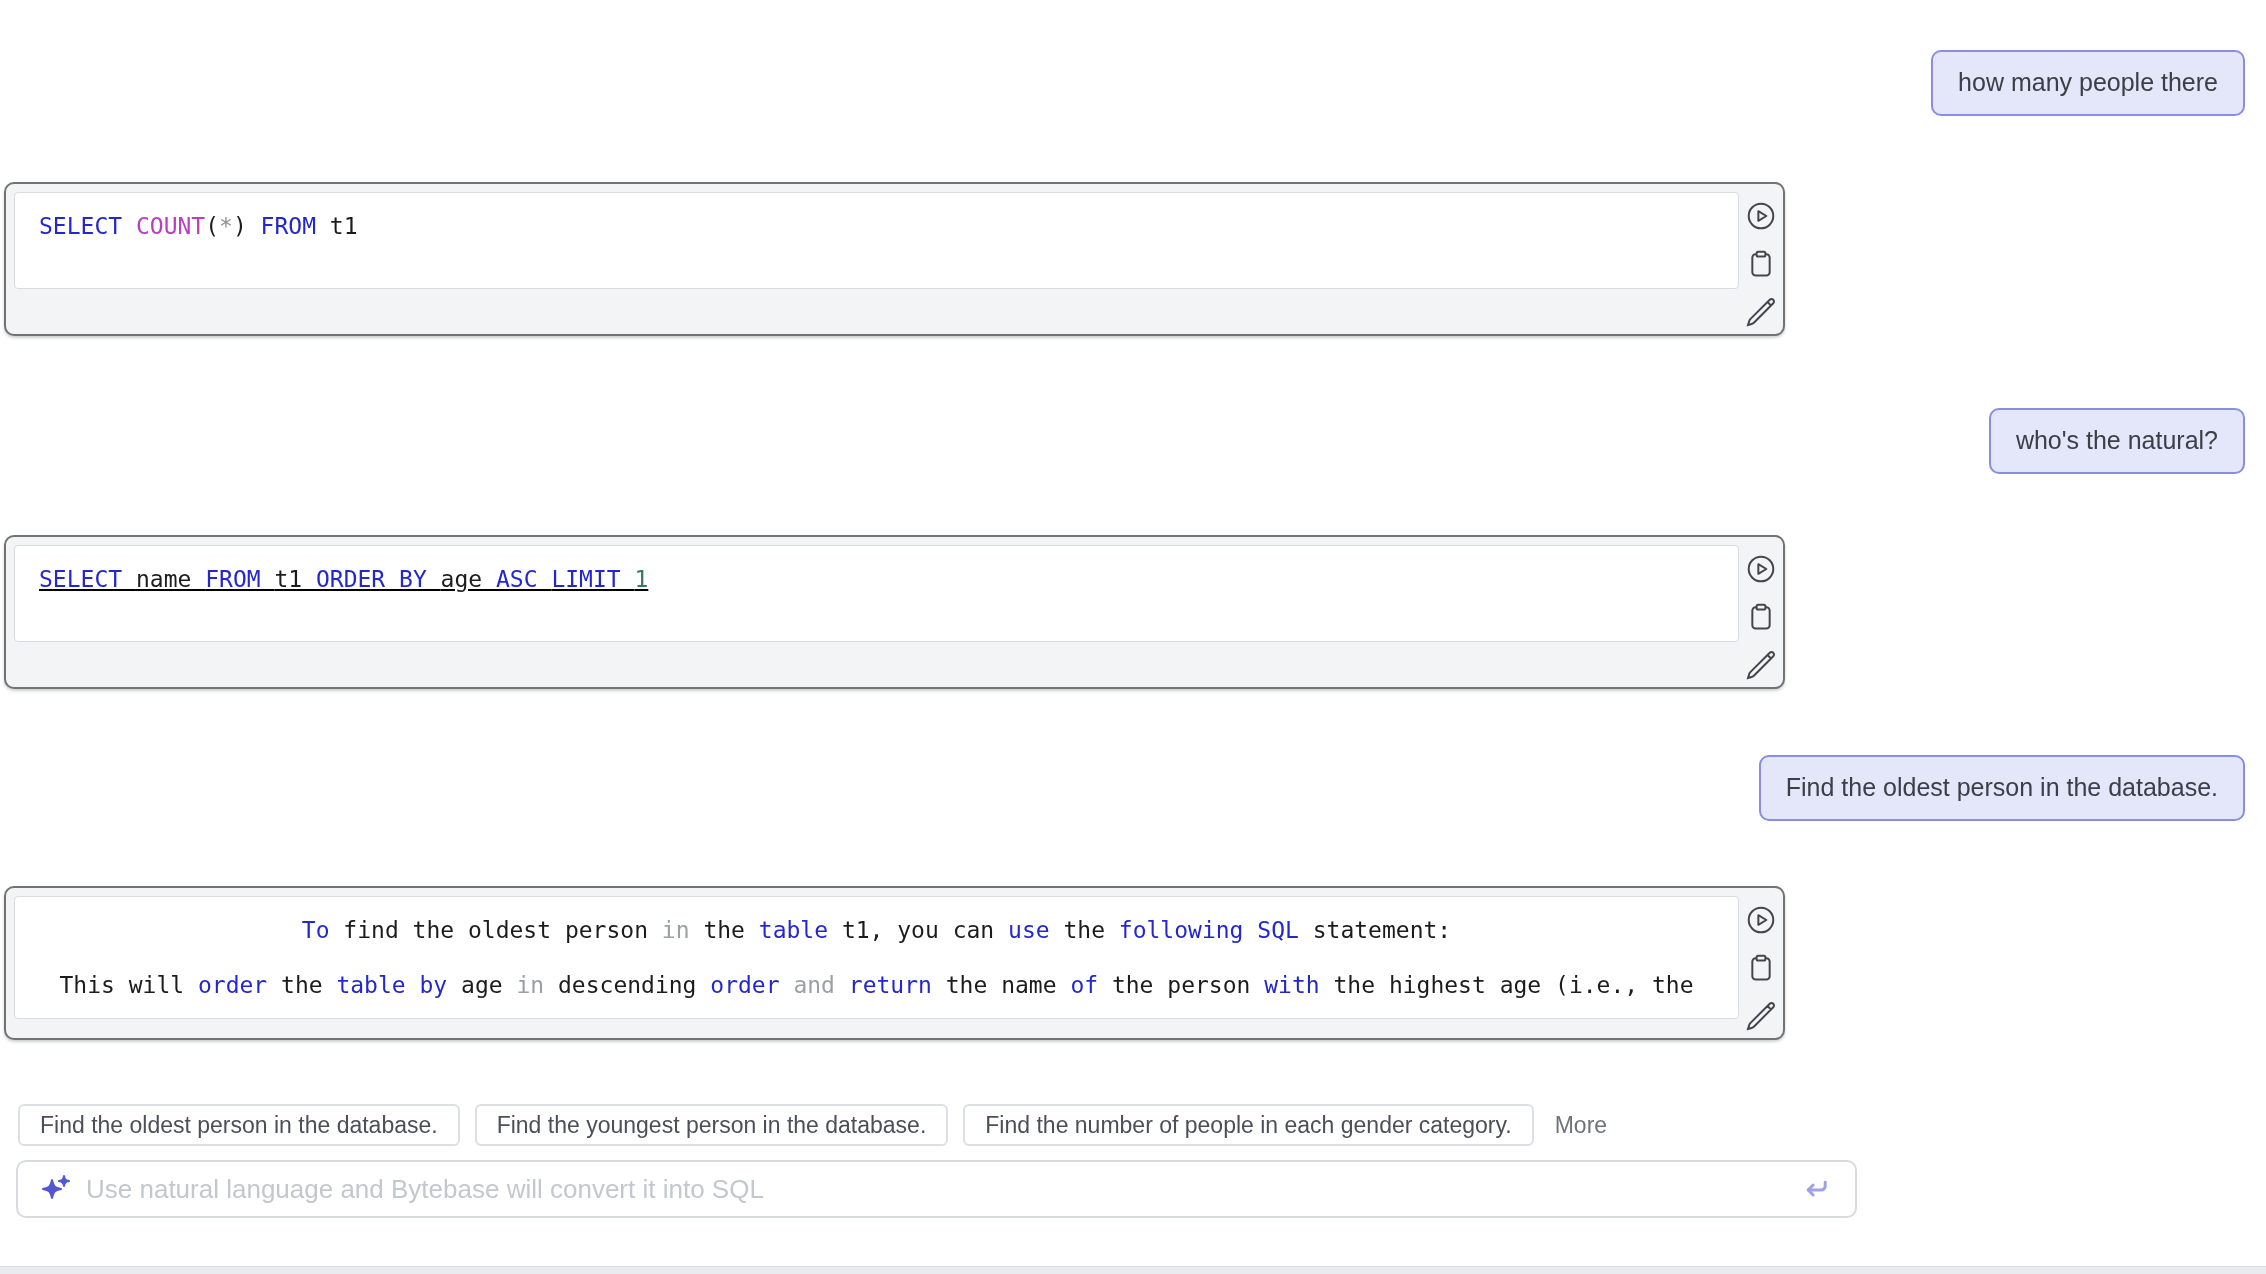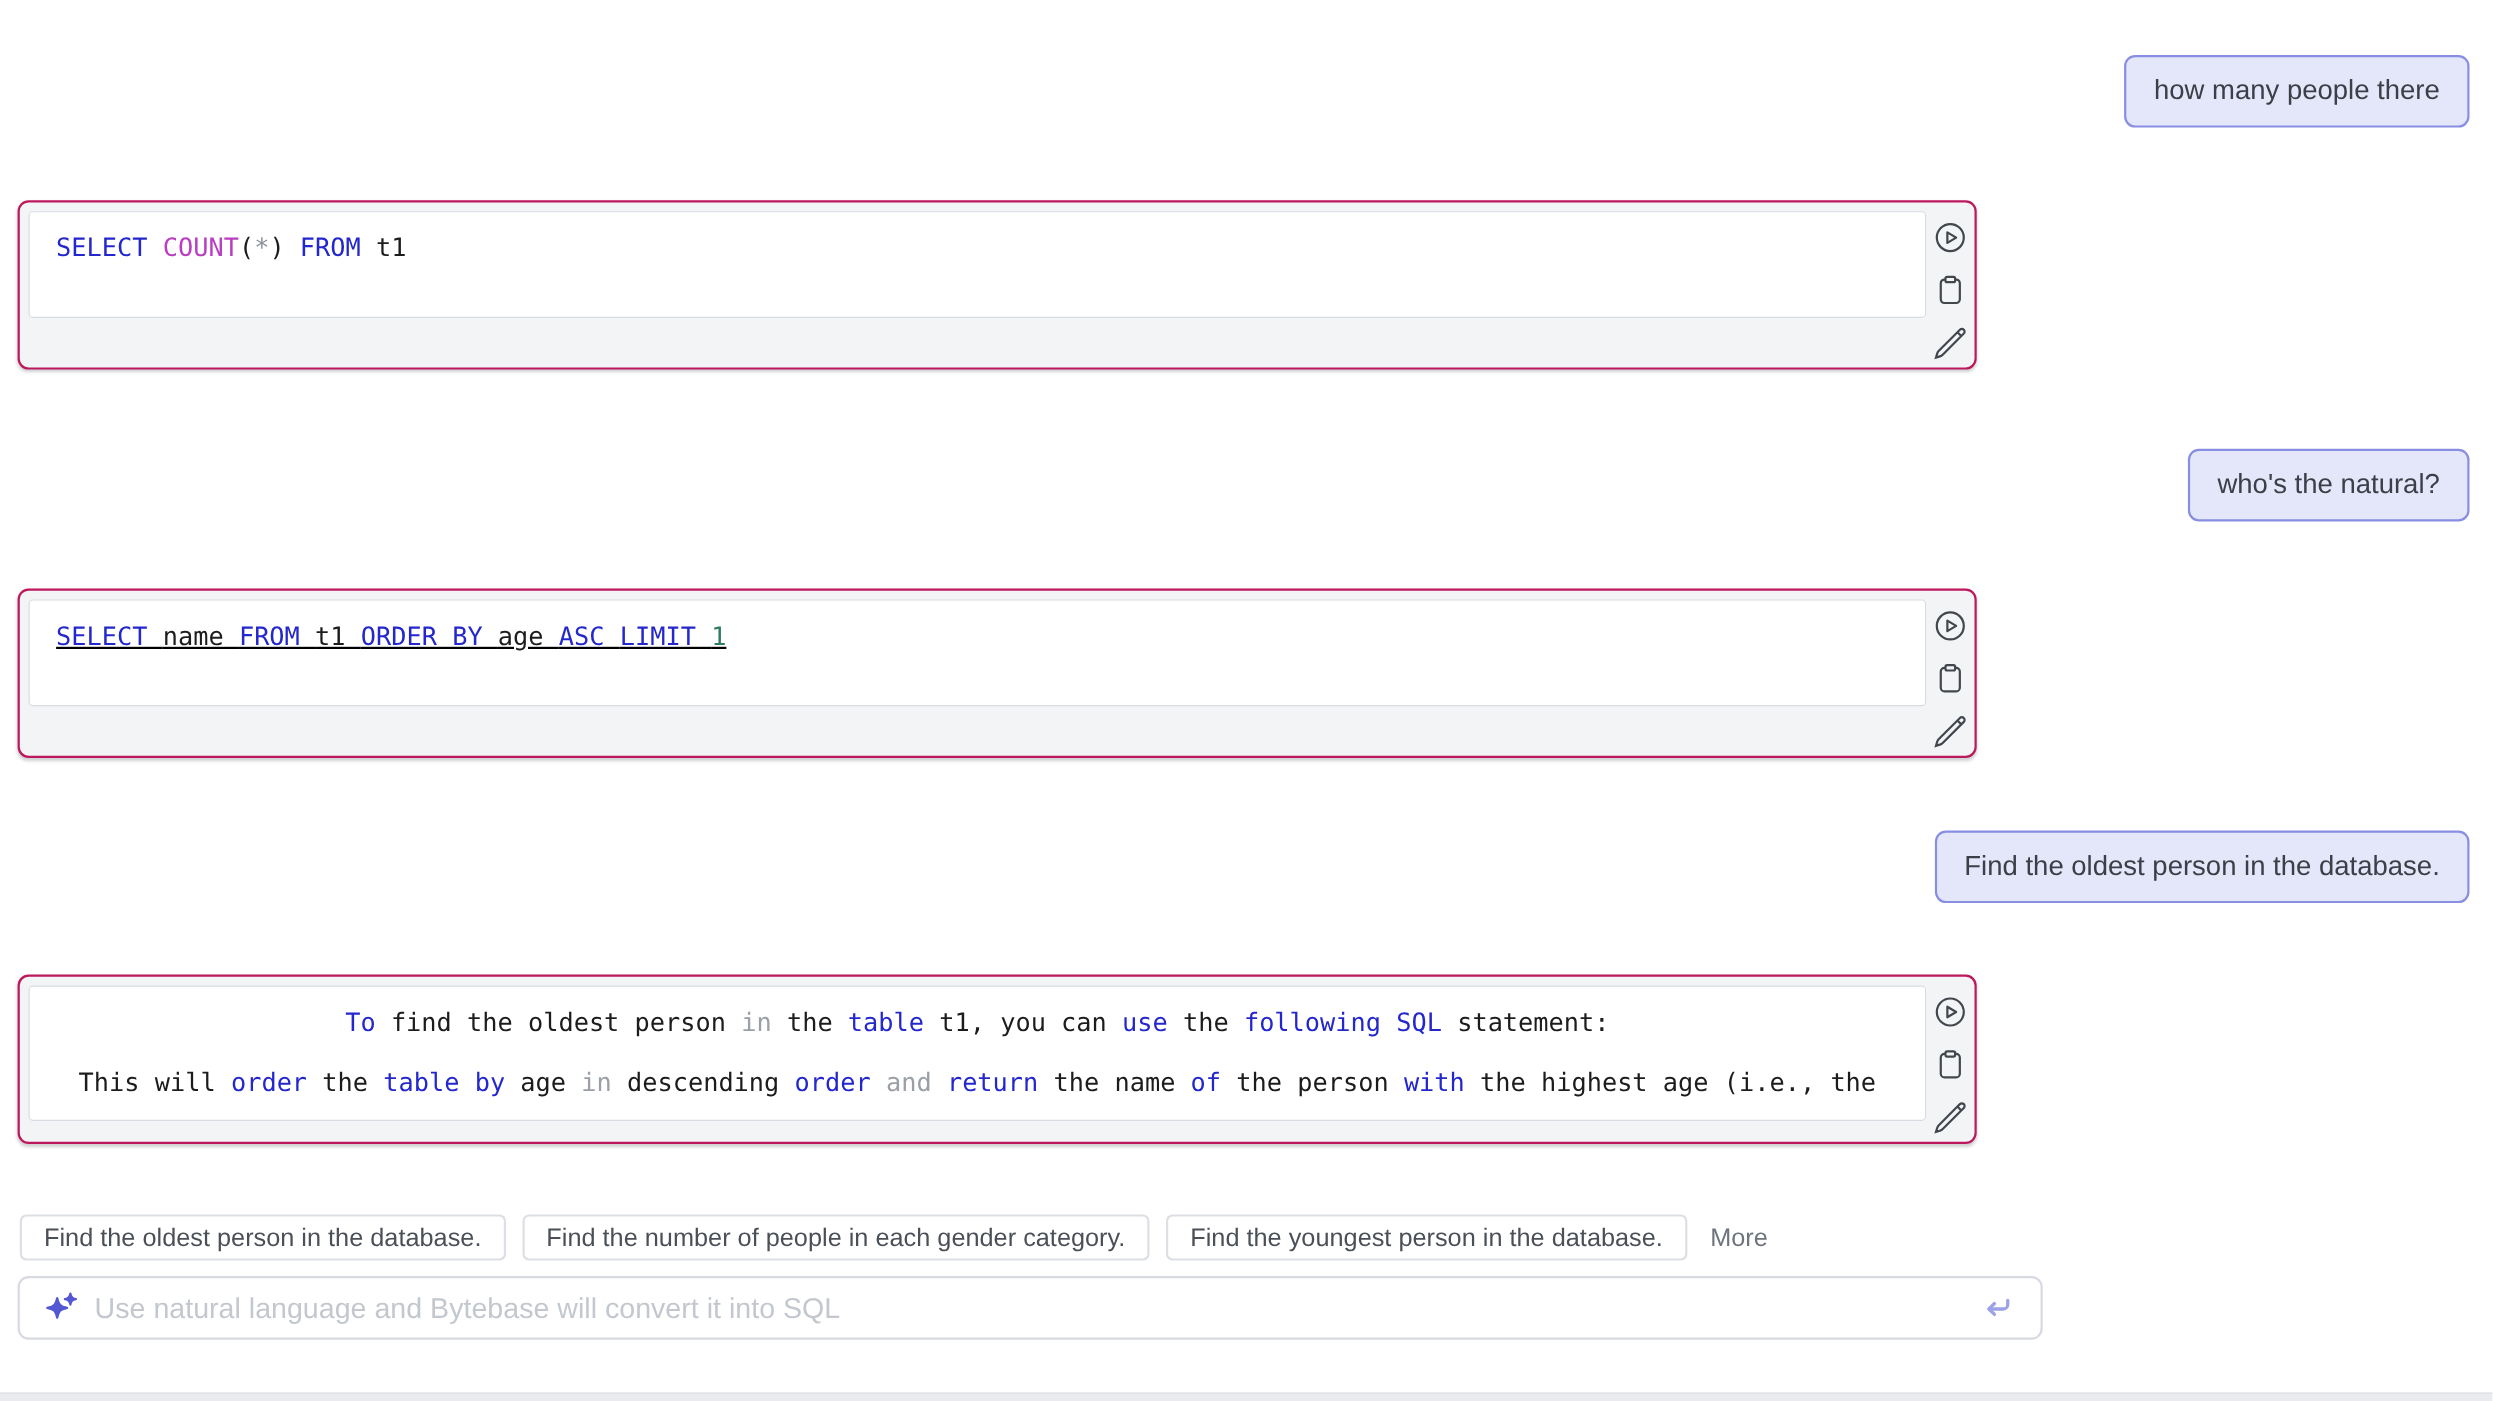--- a/index.html
+++ b/index.html
@@ -11,22 +11,22 @@
     --icon:#42474e;
   }
   .bubble-row{text-align:right;padding-right:21px;}
   .bubble-row.first{padding-top:50px;}
   .bubble{
     display:inline-block;background:var(--bubble-bg);border:2px solid var(--accent);
     border-radius:10px;height:62px;line-height:60px;padding:0 25px;
     font-size:25px;color:var(--bubble-text);
   }
   .sql-block{
-    position:relative;box-sizing:border-box;width:1781px;margin-left:16px;
-    min-height:154px;background:#f3f4f6;border:2px solid #be185d;border-radius:10px;
+    position:relative;box-sizing:border-box;width:1781px;margin-left:4px;
+    min-height:154px;background:#f3f4f6;border:2px solid #737373;border-radius:10px;
     padding:8px 44px 8px 8px;box-shadow:0 2px 3px rgba(80,85,92,.28);
   }
   .mt66{margin-top:66px;} .mt72{margin-top:72px;} .mt61{margin-top:61px;text-decoration:underline;}
   .mt65{margin-top:65px;text-align:center;} .mt64{margin-top:64px;}
   .code-area{
     box-sizing:border-box;min-height:97px;background:#ffffff;border:1px solid #d8dbe2;
     border-radius:4px;padding:13px 24px;overflow:hidden;
     font-family:"DejaVu Sans Mono","Liberation Mono",monospace;font-size:23px;color:var(--code);
   }
   .code-line{line-height:40px;white-space:pre;}
@@ -171,22 +171,22 @@
         <svg viewBox="0 0 24 24" fill="none" stroke="currentColor" stroke-width="1.5">
             <path d="M16.862 4.487l1.687-1.688a1.875 1.875 0 112.652 2.652L6.832 19.82a4.5 4.5 0 01-1.897 1.13l-2.685.8.8-2.685a4.5 4.5 0 011.13-1.897L16.862 4.487zm0 0L19.5 7.125"></path>
           </svg>
       </span>
     </button>
   </div>
 </div>
 
 <div class="suggestions mt64">
   <button class="suggestion">Find the oldest person in the database.</button>
+  <button class="suggestion">Find the youngest person in the database.</button>
   <button class="suggestion">Find the number of people in each gender category.</button>
-  <button class="suggestion">Find the youngest person in the database.</button>
   <button class="more-link">More</button>
 </div>
 
 <div class="nl-input">
   <span class="spark">
     <svg viewBox="0 0 24 24" fill="currentColor">
         <path d="M9 4.5a.75.75 0 01.721.544l.813 2.846a3.75 3.75 0 002.576 2.576l2.846.813a.75.75 0 010 1.442l-2.846.813a3.75 3.75 0 00-2.576 2.576l-.813 2.846a.75.75 0 01-1.442 0l-.813-2.846a3.75 3.75 0 00-2.576-2.576l-2.846-.813a.75.75 0 010-1.442l2.846-.813A3.75 3.75 0 007.466 7.89l.813-2.846A.75.75 0 019 4.5zM18 1.5a.75.75 0 01.728.568l.258 1.036c.236.94.97 1.674 1.91 1.91l1.036.258a.75.75 0 010 1.456l-1.036.258c-.94.236-1.674.97-1.91 1.91l-.258 1.036a.75.75 0 01-1.456 0l-.258-1.036a2.625 2.625 0 00-1.91-1.91l-1.036-.258a.75.75 0 010-1.456l1.036-.258a2.625 2.625 0 001.91-1.91l.258-1.036A.75.75 0 0118 1.5z"></path>
       </svg>
   </span>
   <input type="text" placeholder="Use natural language and Bytebase will convert it into SQL" style="">

